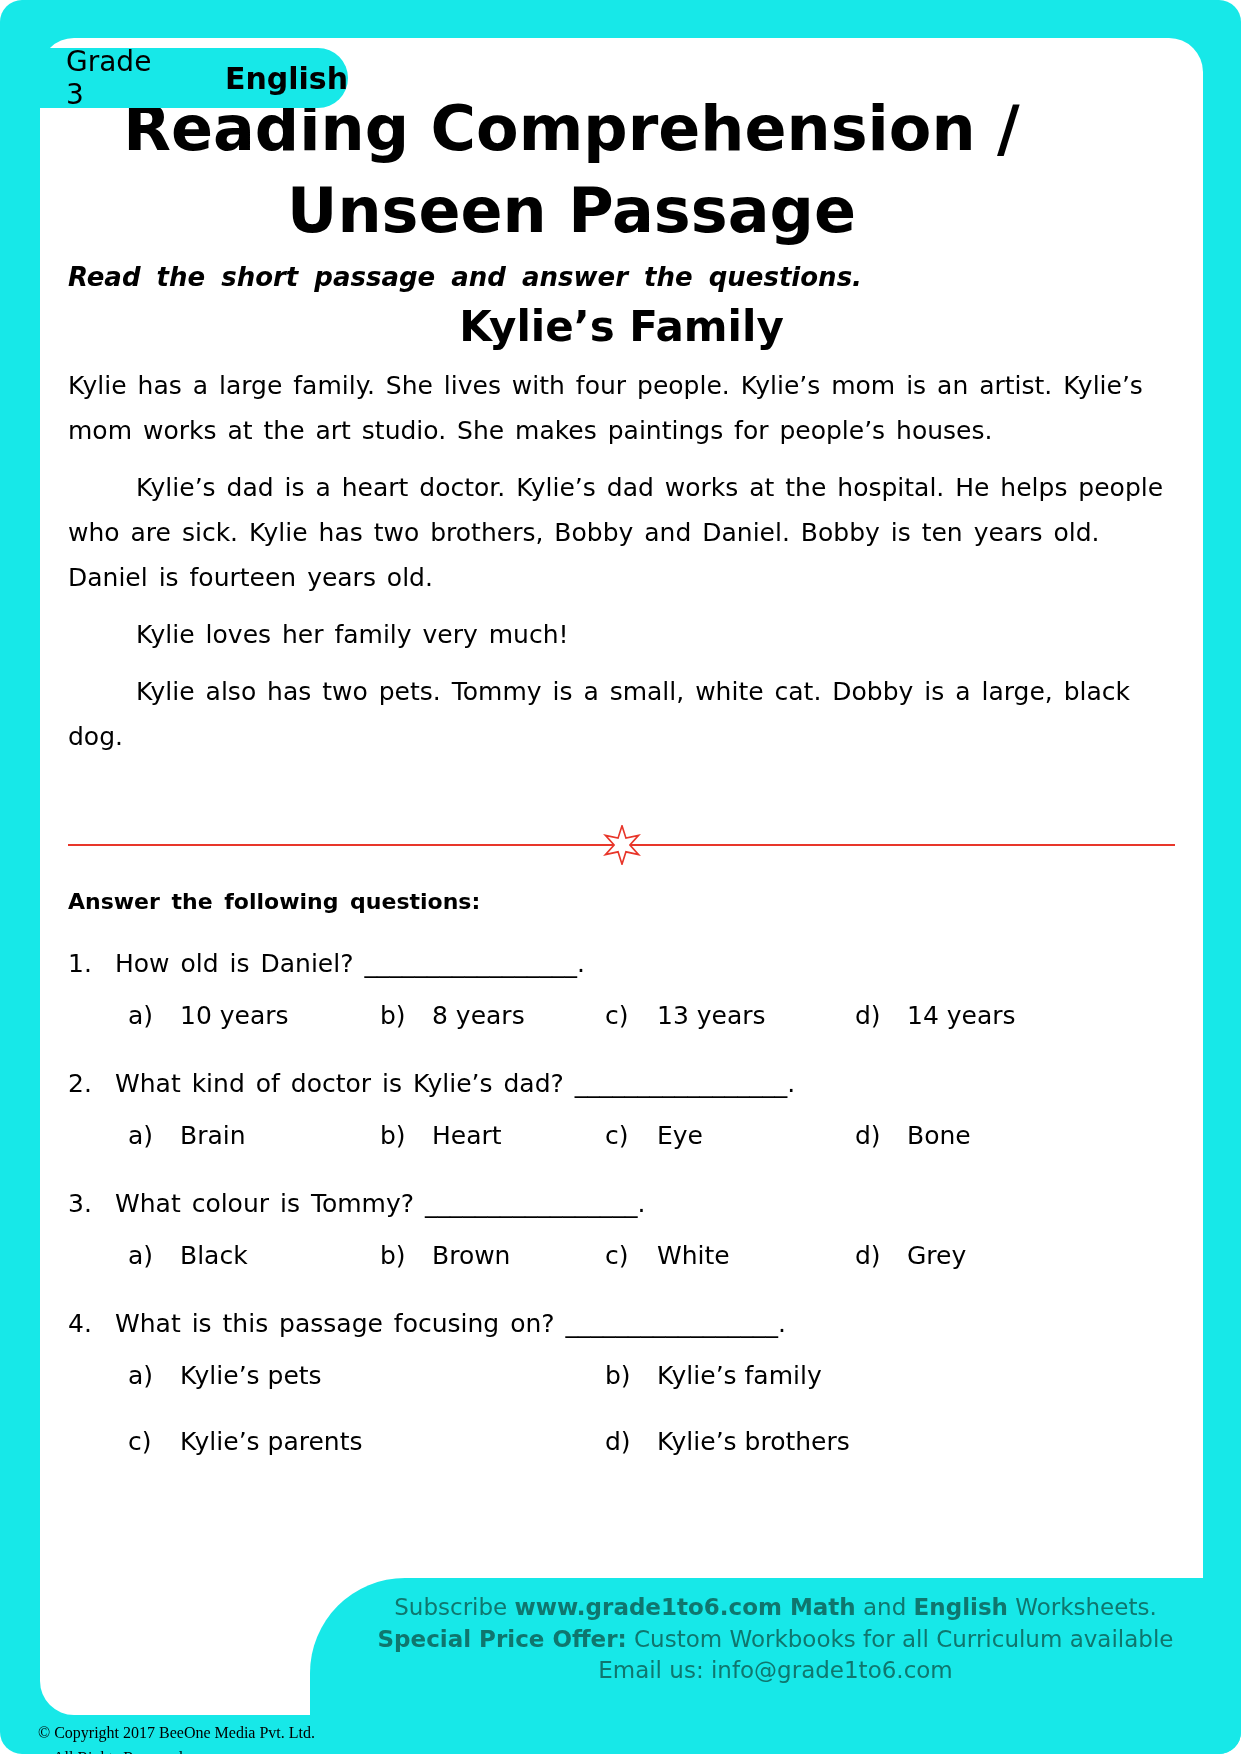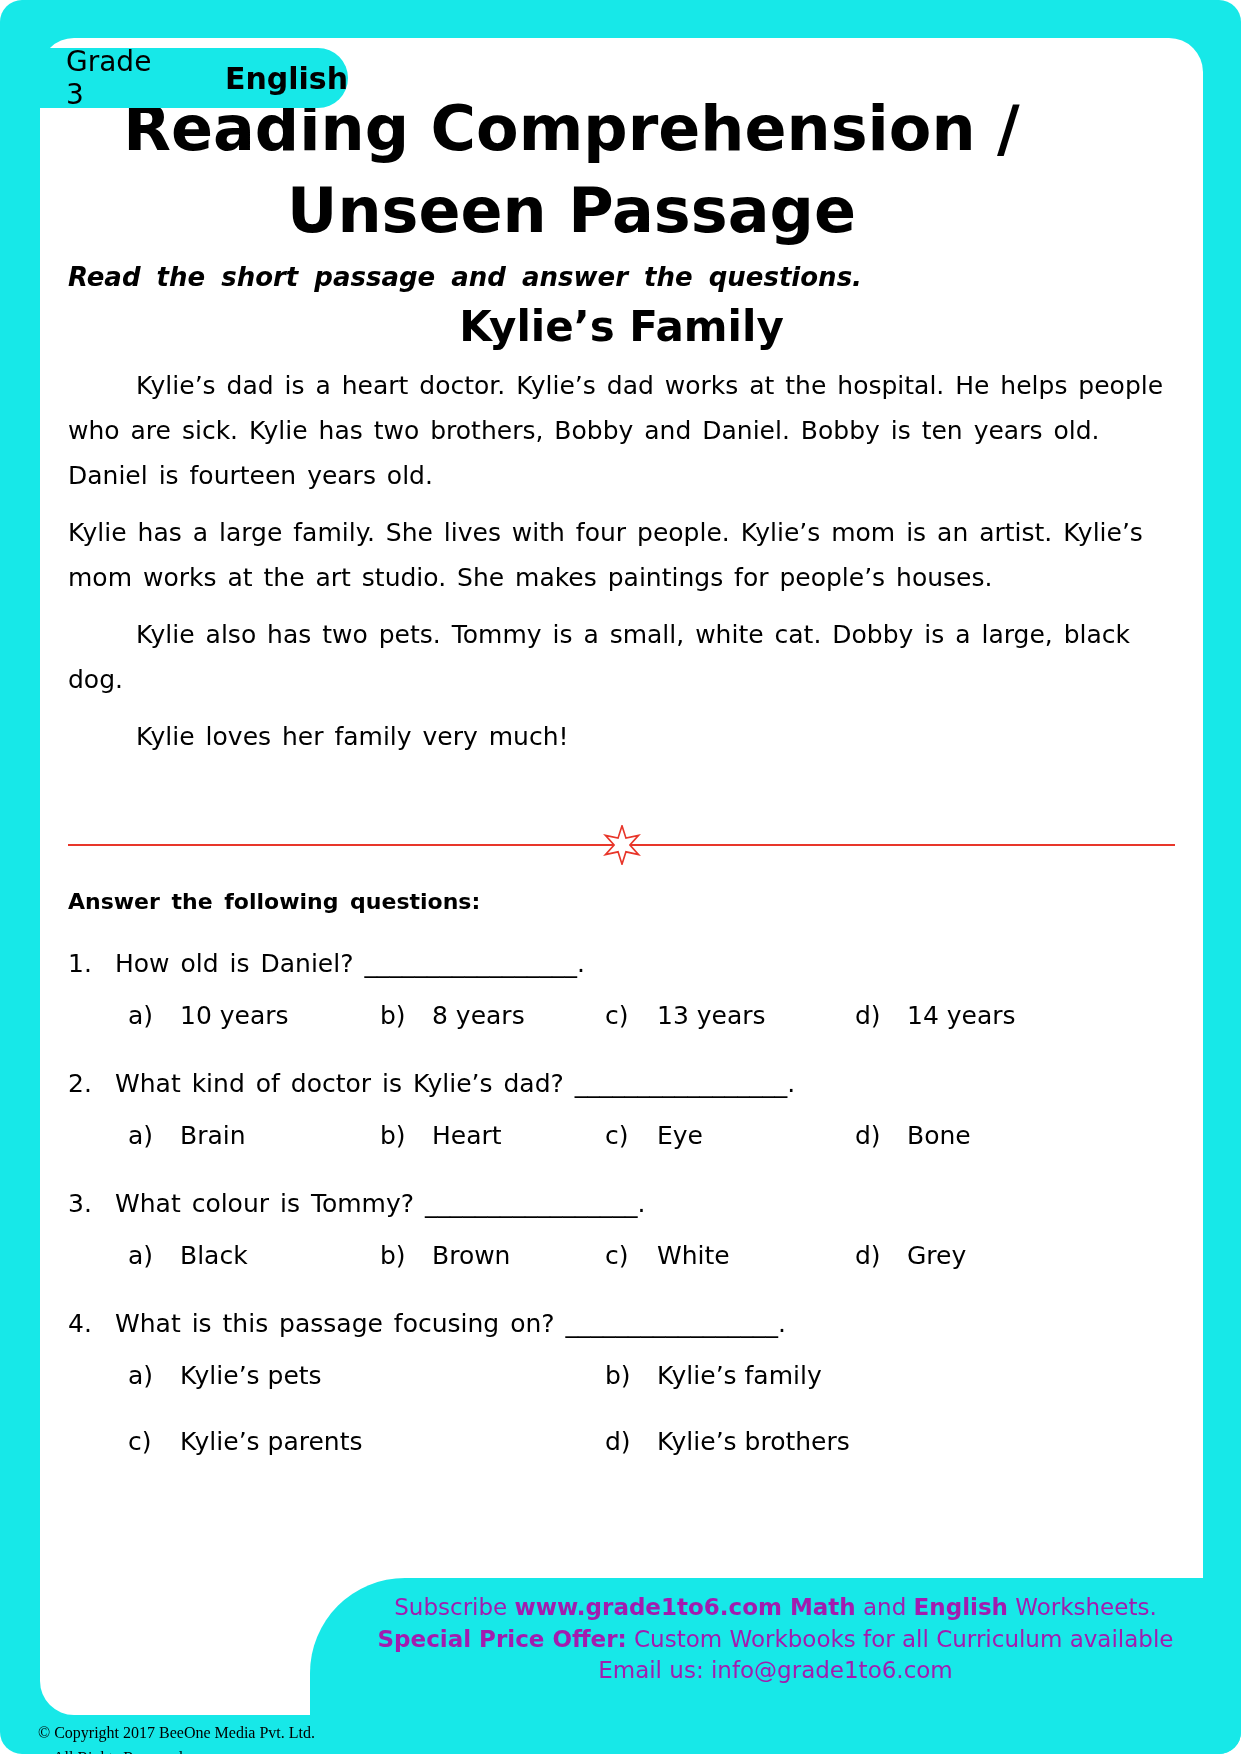--- a/index.html
+++ b/index.html
@@ -111,21 +111,21 @@
     position: absolute;
     left: 310px; top: 1578px;
     right: 0; bottom: 0;
     background: #17e8e8;
     border-top-left-radius: 95px;
     text-align: center;
     padding-top: 14px;
     box-sizing: border-box;
     font-size: 23px;
     line-height: 31.5px;
-    color: #a21caf;
+    color: #0f766e;
   }
   .footer p { margin: 0; }
   .footer b { font-weight: 700; }
 
   .copyright {
     position: absolute;
     left: 38px; top: 1720px;
     font-family: "Liberation Serif", "DejaVu Serif", serif;
     font-size: 16px;
     line-height: 25px;
@@ -141,24 +141,24 @@
 
     <h1 class="title">
       <span class="tline">Reading Comprehension /</span>
       <span class="tline">Unseen Passage</span>
     </h1>
 
     <p class="instruction">Read the short passage and answer the questions.</p>
 
     <h2 class="passage-title">Kylie’s Family</h2>
 
+    <p class="para">Kylie has a large family. She lives with four people. Kylie’s mom is an artist. Kylie’s mom works at the art studio. She makes paintings for people’s houses.</p>
     <p class="para indent">Kylie’s dad is a heart doctor. Kylie’s dad works at the hospital. He helps people who are sick. Kylie has two brothers, Bobby and Daniel. Bobby is ten years old. Daniel is fourteen years old.</p>
-    <p class="para">Kylie has a large family. She lives with four people. Kylie’s mom is an artist. Kylie’s mom works at the art studio. She makes paintings for people’s houses.</p>
+    <p class="para indent">Kylie loves her family very much!</p>
     <p class="para indent">Kylie also has two pets. Tommy is a small, white cat. Dobby is a large, black dog.</p>
-    <p class="para indent">Kylie loves her family very much!</p>
 
     <div class="divider">
       <div class="rule"></div>
       <svg class="star" width="40" height="40" viewBox="0 0 48 48">
         <polygon points="24,1 28.75,15.77 43.9,12.5 33.5,24 43.9,35.5 28.75,32.2 24,47 19.25,32.2 4.1,35.5 14.5,24 4.1,12.5 19.25,15.77" fill="#ffffff" stroke="#e8362a" stroke-width="2" stroke-linejoin="miter"></polygon>
       </svg>
     </div>
 
     <h3 class="q-heading">Answer the following questions:</h3>
 

